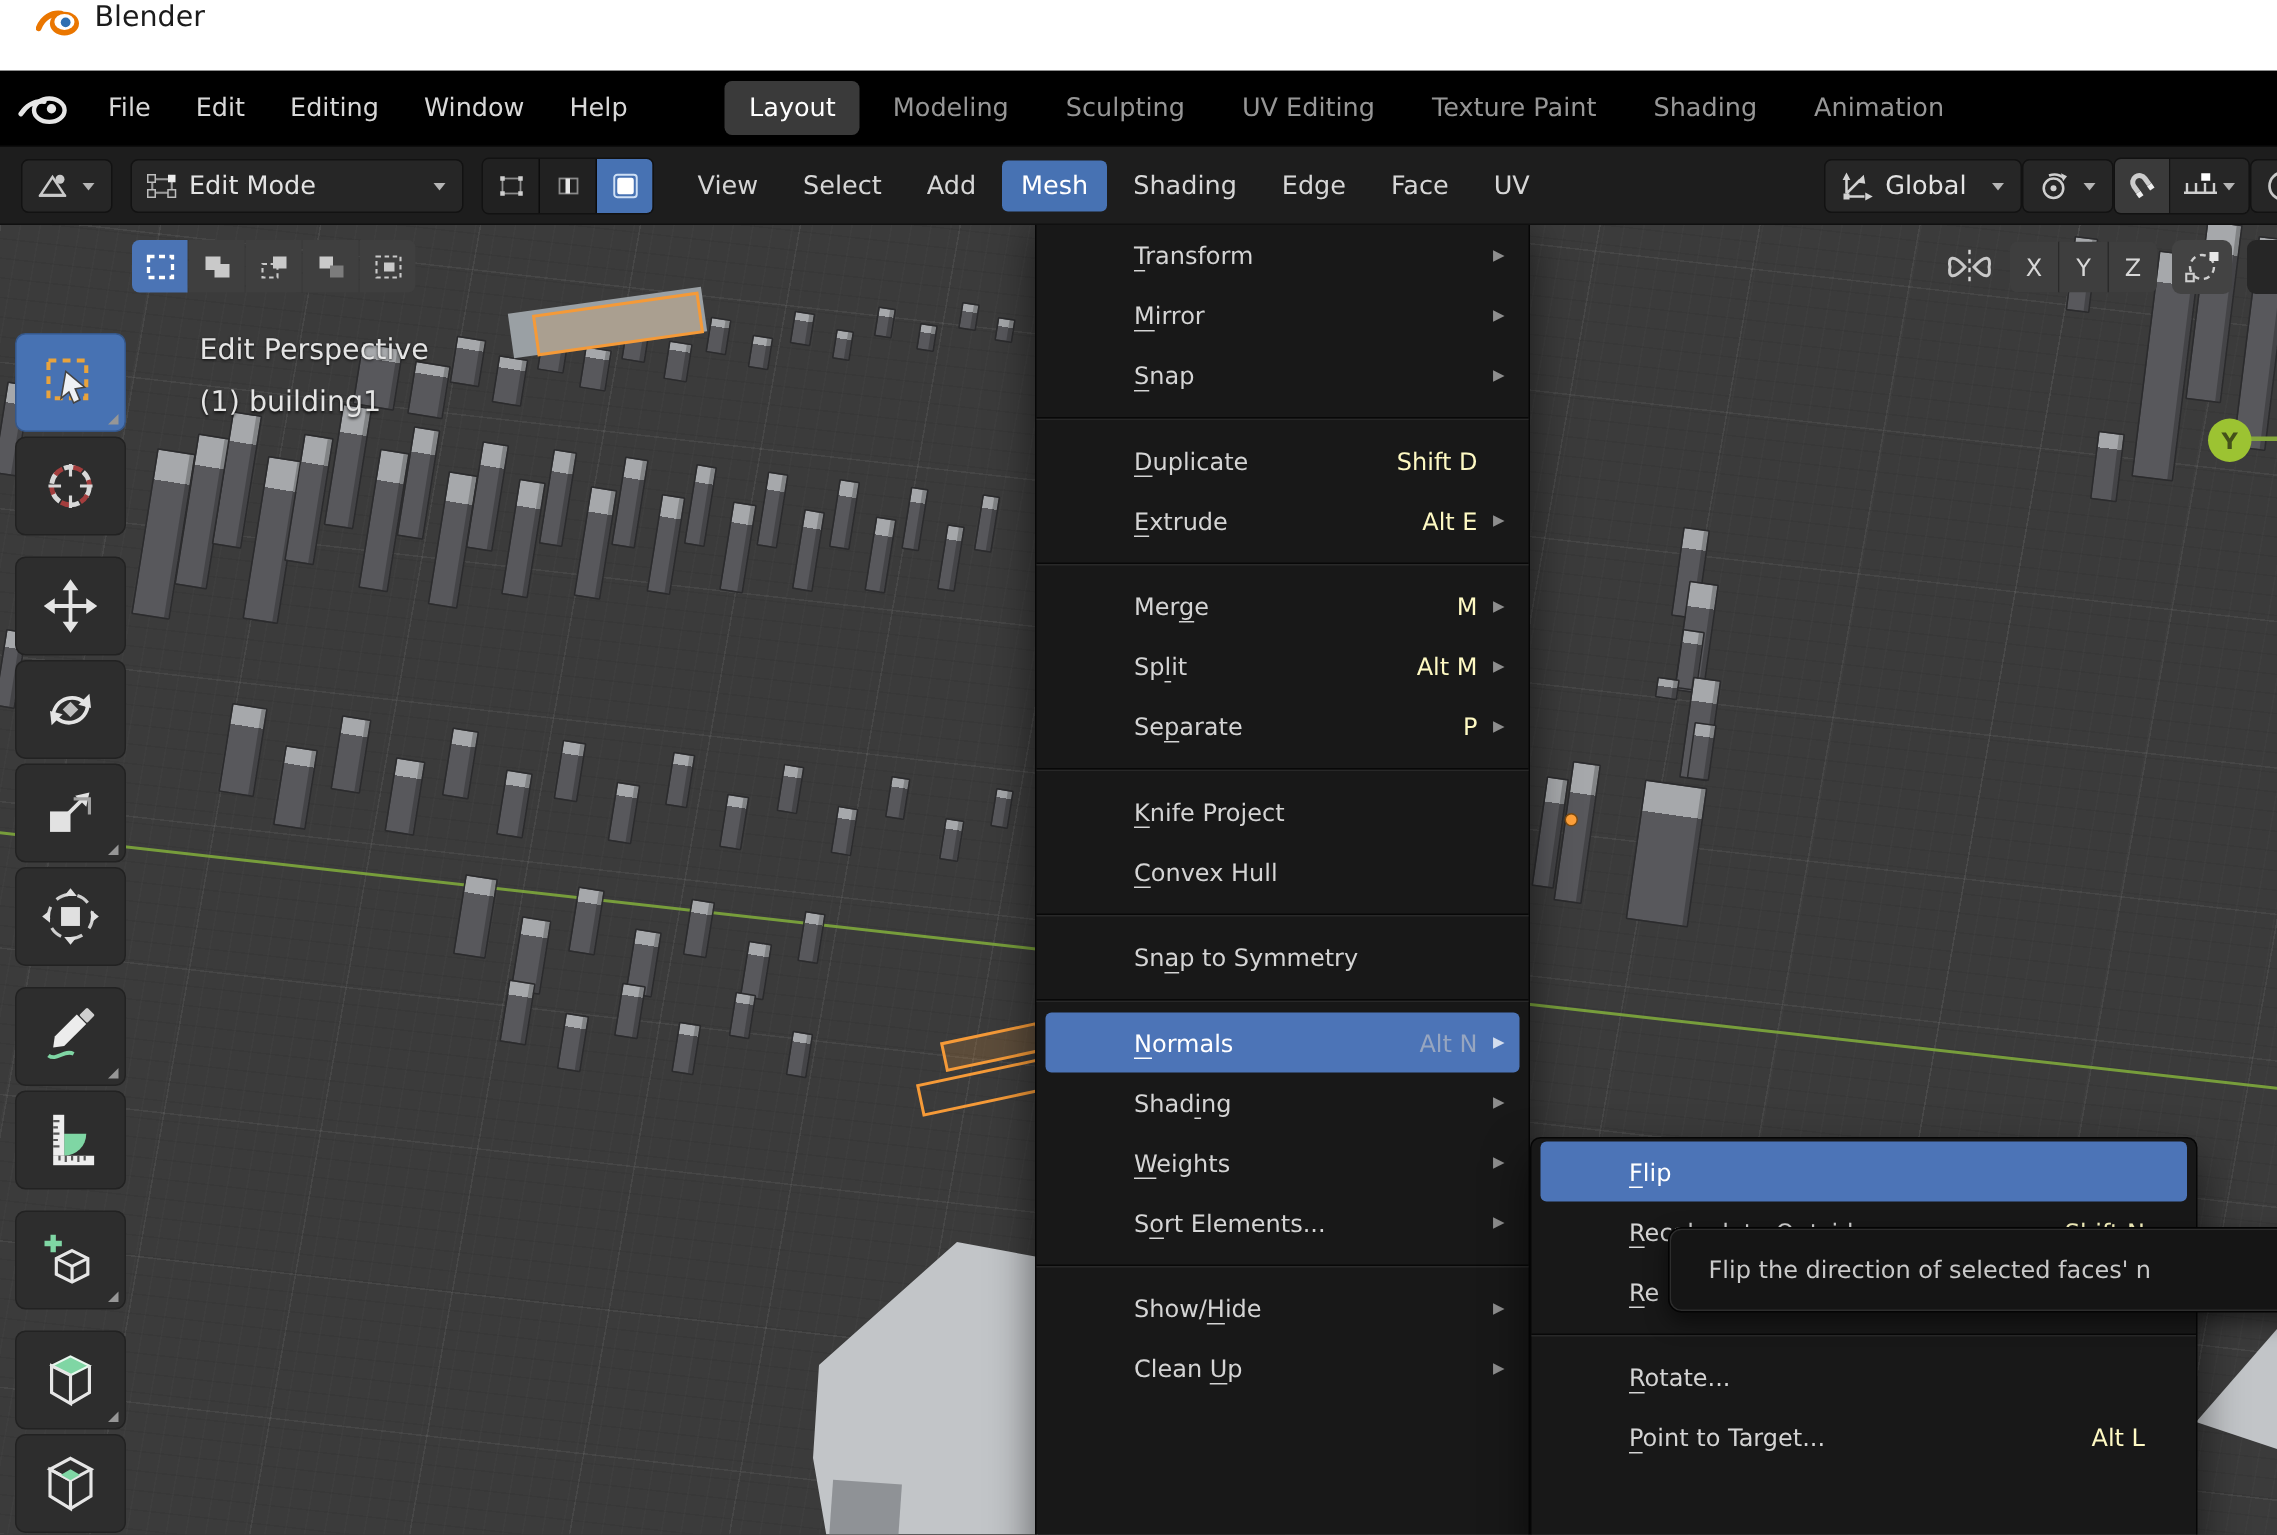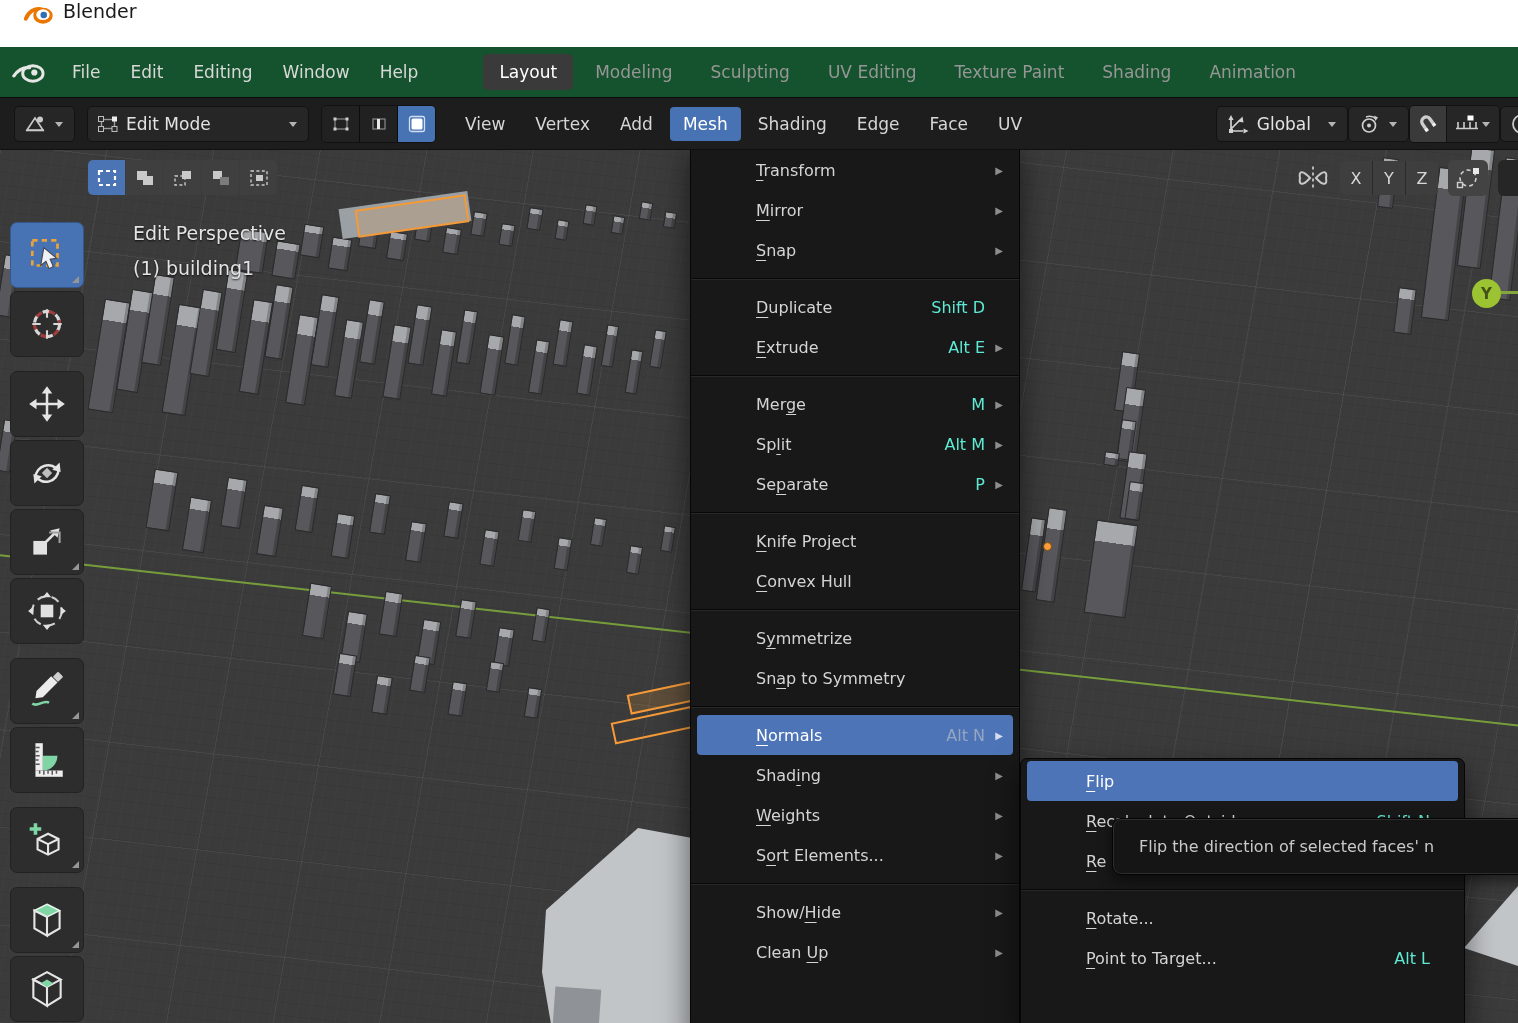--- a/index.html
+++ b/index.html
@@ -6,21 +6,21 @@
   body{
     width:1518px;height:1023px;overflow:hidden;position:relative;
     background:#3b3b3b;font-family:"DejaVu Sans","Liberation Sans",sans-serif;
     cursor:default;user-select:none;
   }
   
   .titlebar{position:absolute;left:0;top:0;width:100%;height:47px;background:#ffffff;
     display:flex;align-items:flex-start;gap:9px;padding-left:24px;box-sizing:border-box;z-index:50}
   .wtitle{font-size:19px;color:#1b1b1b}
   
-  .topbar{position:absolute;left:0;top:47px;width:100%;height:51px;background:#14532d;
+  .topbar{position:absolute;left:0;top:47px;width:100%;height:51px;background:#000000;
     display:flex;align-items:center;box-sizing:border-box;border-bottom:1px solid #0d0d0d;z-index:45}
   .blogo{margin:0 12px 0 12px;display:flex}
   .tmenu{color:#d8d8d8;font-size:17px;padding:9px 15px;border-radius:4px}
   .tabs{display:flex;align-items:center;gap:6px;margin-left:50px}
   .tab{font-size:17px;color:#969696;padding:8px 16px;border-radius:5px;white-space:nowrap}
   .tab.active{background:#3a3a3a;color:#ffffff}
   
   .vheader{position:absolute;left:0;top:98px;width:100%;height:52px;background:#1d1d1d;
     display:flex;align-items:center;gap:12px;padding-left:14px;box-sizing:border-box;z-index:44}
   .hbtn{background:#262626;border:1px solid #121212;border-radius:5px;height:36px;
@@ -86,21 +86,21 @@
   
   .popup{position:absolute;background:#181818;border:1px solid #060606;border-radius:7px;
     box-shadow:0 14px 30px rgba(0,0,0,.55);box-sizing:border-box;z-index:30}
   #mesh-menu{left:690px;top:140px;width:330px;height:900px;border-top-left-radius:2px;padding-top:9px}
   #normals-submenu{left:1020px;top:758px;width:445px;height:280px;padding-top:2px;z-index:32}
   .mrow{height:40px;display:flex;align-items:center;margin:0 6px;padding:0 10px 0 59px;
     border-radius:4px;font-size:16px;color:#d4d4d4;box-sizing:border-box;white-space:nowrap}
   .mrow.hl{background:#4c74b7;color:#ffffff}
   .mlabel{flex:1}
   .mlabel u{text-decoration:underline;text-underline-offset:4px;text-decoration-thickness:1px}
-  .mshort{color:#5eead4;font-size:16px;margin-right:4px}
+  .mshort{color:#fef9c3;font-size:16px;margin-right:4px}
   .mrow.hl .mshort{color:#97a6c0}
   .marrow{width:14px;text-align:right;color:#8d8d8d;font-size:10px}
   .mrow.hl .marrow{color:#d4deee}
   .msep{height:1px;background:#080808;box-shadow:0 1px 0 #282828;margin:8px 0}
   
   #tooltip{position:absolute;left:1112px;top:818px;width:430px;height:57px;background:#151515;
     border:1px solid #040404;box-shadow:inset 0 0 0 1px #2d2d2d, 0 6px 14px rgba(0,0,0,.5);
     border-radius:9px;display:flex;align-items:center;padding:0 26px;box-sizing:border-box;
     color:#c9c9c9;font-size:16px;z-index:40;white-space:nowrap;overflow:hidden}
   
@@ -198,21 +198,21 @@
         <svg width="20" height="20" viewBox="0 0 20 20">
           <rect x="4.5" y="4.5" width="11" height="11" rx="1.5" fill="#ffffff"></rect>
           <rect x="2.5" y="2.5" width="15" height="15" rx="2" fill="none" stroke="#cfe0f5" stroke-width="1.3"></rect>
         </svg>
       </span>
     </div>
   </div>
 
   <div class="hmenus" id="header-menus">
       <span class="hmenu">View</span>
-      <span class="hmenu">Vertex</span>
+      <span class="hmenu">Select</span>
       <span class="hmenu">Add</span>
       <span class="hmenu active">Mesh</span>
       <span class="hmenu">Shading</span>
       <span class="hmenu">Edge</span>
       <span class="hmenu">Face</span>
       <span class="hmenu">UV</span>
     </div>
 
   <div class="rightcluster">
     <div class="hbtn">
@@ -598,25 +598,20 @@
       <span class="mshort"></span>
       <span class="marrow"></span>
     </div>
     <div class="mrow">
       <span class="mlabel"><u>C</u>onvex Hull</span>
       <span class="mshort"></span>
       <span class="marrow"></span>
     </div>
     <div class="msep"></div>
     <div class="mrow">
-      <span class="mlabel">S<u>y</u>mmetrize</span>
-      <span class="mshort"></span>
-      <span class="marrow"></span>
-    </div>
-    <div class="mrow">
       <span class="mlabel">Sn<u>a</u>p to Symmetry</span>
       <span class="mshort"></span>
       <span class="marrow"></span>
     </div>
     <div class="msep"></div>
     <div class="mrow hl">
       <span class="mlabel"><u>N</u>ormals</span>
       <span class="mshort">Alt N</span>
       <span class="marrow">▶</span>
     </div>

